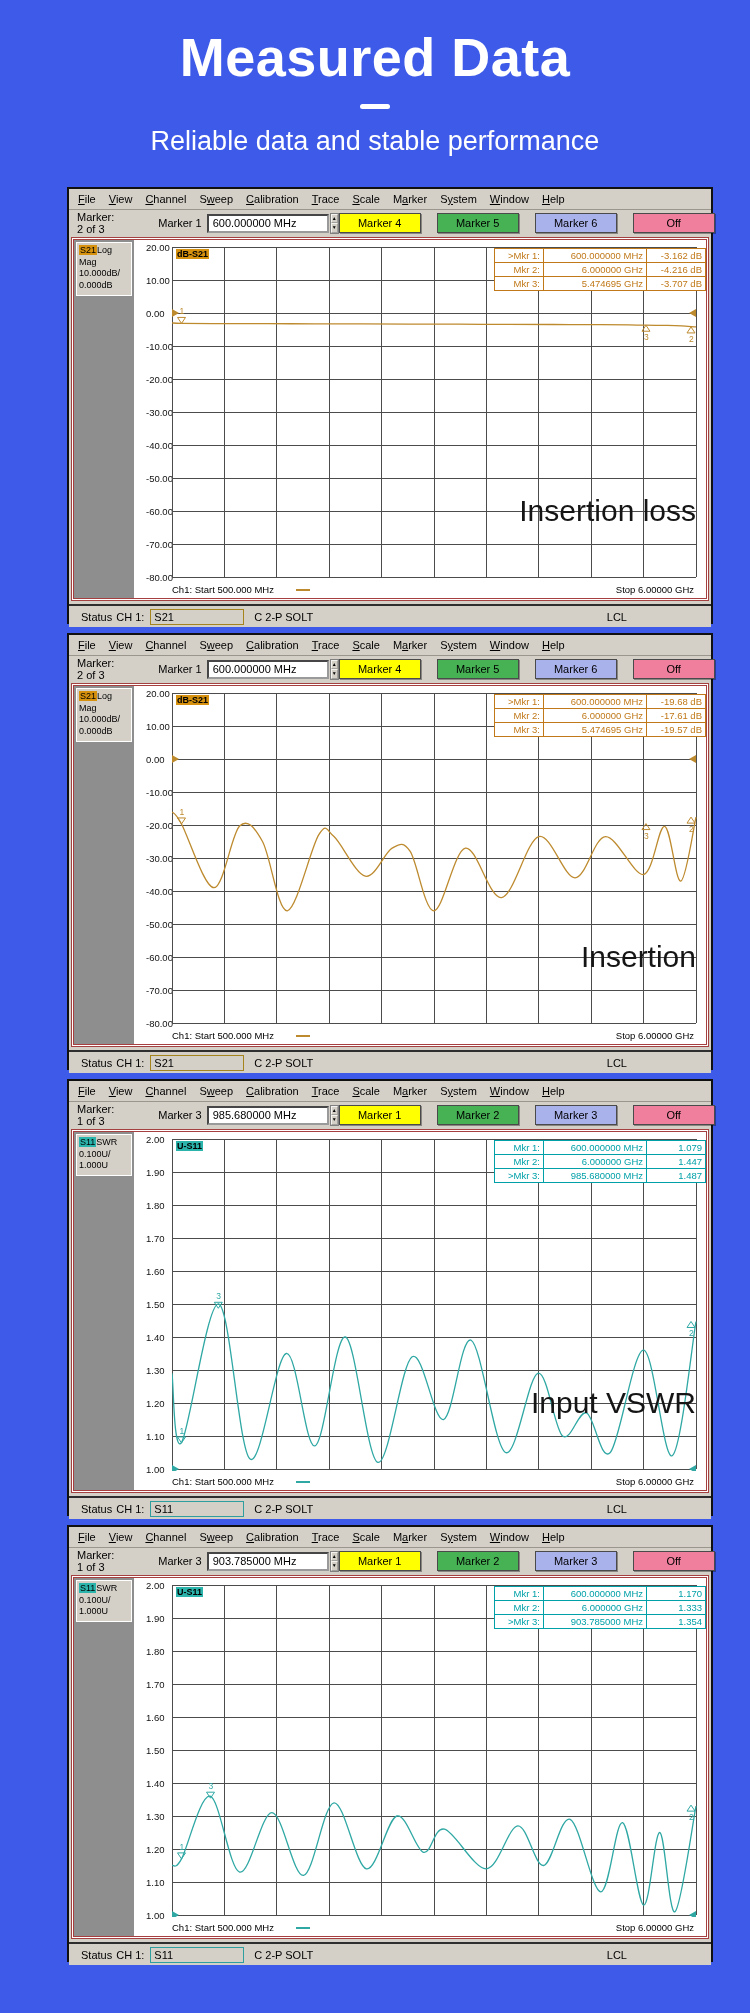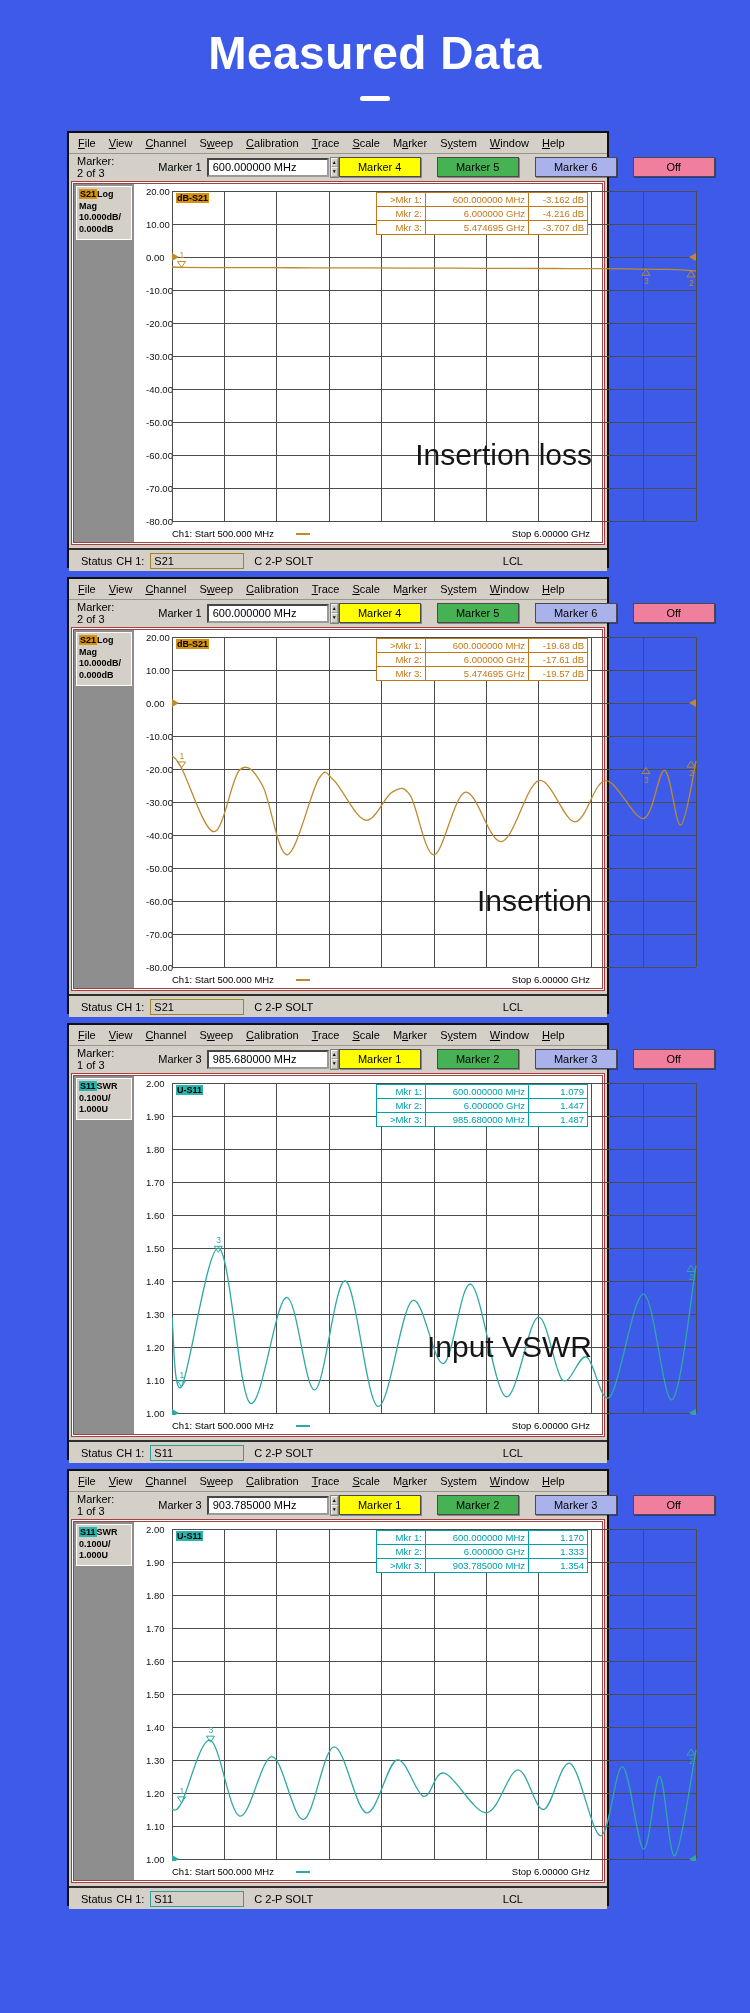--- a/index.html
+++ b/index.html
@@ -4,70 +4,71 @@
 <style>
   html,body{margin:0;padding:0}
   body{
     width:750px;height:2013px;
     background:#3d5be8;
     font-family:"Liberation Sans",sans-serif;
     overflow:hidden;
   }
   
   .header{text-align:center;color:#fff;padding-top:26px}
-  .title{font-size:46px;font-weight:700;letter-spacing:.5px}
+  .title{font-size:54px;font-weight:700;letter-spacing:.5px}
   .dash{width:30px;height:5px;background:#fff;border-radius:2.5px;margin:16px auto 17px}
   .subtitle{font-size:27px;font-weight:400}
   
   .panels{margin-top:30px}
   .vna{
-    width:542px;height:437px;margin:0 0 9px 67px;
+    width:646px;height:437px;margin:0 0 9px 67px;
     border:2px solid #101010;background:#d4d0c8;
     box-sizing:border-box;font-size:11px;color:#000;
   }
   .menubar{display:flex;gap:13px;align-items:center;height:20px;padding:0 9px;border-bottom:1px solid #9a968e}
   .mi{white-space:nowrap;cursor:default}
   .markrow{display:flex;align-items:center;height:26px;padding:0 8px}
   .mstatus{width:148px}
   .mflabel{margin-left:44px;margin-right:5px;white-space:nowrap}
   .mfield{width:110px;height:15px;border:2px inset #9a9a9a;background:#fff;font-family:inherit;font-size:11px;padding:0 4px}
   .spinner{width:13px;height:19px;display:flex;flex-direction:column;margin-left:1px;border:1px solid #808080}
   .spbtn{flex:1;background:#d4d0c8;border:1px outset #f5f3ef;font-size:5px;line-height:5px;text-align:center;padding:0;cursor:default}
   .mbuttons{display:flex;gap:16px;margin-left:auto;margin-right:1px}
   .mbtn{width:80px;height:18px;border:1px solid #4a4a4a;display:flex;align-items:center;justify-content:center;font-size:11px;box-shadow:1px 1px 0 rgba(0,0,0,.35);cursor:default}
   
   .mainwrap{margin:1px 2px 2px 2px;border:1px solid #a54040;padding:1px;background:#fff}
   .maininner{border:1px solid #a54040;display:flex;height:358px;background:#fff;position:relative}
   .sidebar{width:60px;background:#8e8e8e;padding:2px;box-sizing:border-box}
-  .chip{background:#d4d0c8;border:1px solid #fff;font-size:9px;font-weight:700;padding:2px 2px 3px;line-height:1.3}
+  .chip{background:#d4d0c8;border:1px solid #fff;font-size:9px;font-weight:400;padding:2px 2px 3px;line-height:1.3}
   .badge{padding:0 1px}
   .plot{flex:1;position:relative;background:#fff}
   .ylab{position:absolute;left:12px;font-size:9.5px;color:#111}
   .psvg{position:absolute;left:38px;top:7px}
-  .mktable{position:absolute;top:8px;right:14px;border-collapse:collapse;font-size:9.5px;background:#fff;z-index:4}
+  .mktable{position:absolute;top:8px;right:0;border-collapse:collapse;font-size:9.5px;background:#fff;z-index:4}
   .mktable td{border:1px solid;padding:0 3px;height:13px;white-space:nowrap}
   .mk-l{text-align:right;min-width:42px}
   .mk-f{text-align:right;min-width:96px}
   .mk-v{text-align:right;min-width:52px}
   .anno{position:absolute;right:10px;top:254px;font-size:30px;color:#151515;z-index:5;white-space:nowrap}
   .xrow{position:absolute;left:38px;right:12px;bottom:3px;font-size:9.5px;display:flex;align-items:center;z-index:3}
   .dashmark{width:14px;height:2px;margin-left:22px}
   .stoplab{margin-left:auto}
   
   .statusbar{display:flex;align-items:center;height:21px;margin-top:3px;border-top:2px solid #2e2e2e;padding:0 12px;background:#d4d0c8}
   .sb-ch{margin-left:4px}
   .sb-meas{width:86px;height:14px;border:1px solid;padding:0 3px;margin:0 10px 0 6px;display:flex;align-items:center;background:#d4d0c8}
   .sb-right{margin-left:auto;margin-right:72px}
 </style>
 </head>
 <body>
 
 <div class="header">
   <div class="title">Measured Data</div>
   <div class="dash"></div>
+  <div class="subtitle">Reliable data and stable performance</div>
 </div>
 
 <div class="panels">
   <div class="vna">
   <div class="menubar">
         <span class="mi"><u>F</u>ile</span>
         <span class="mi"><u>V</u>iew</span>
         <span class="mi"><u>C</u>hannel</span>
         <span class="mi">S<u>w</u>eep</span>
         <span class="mi"><u>C</u>alibration</span>

